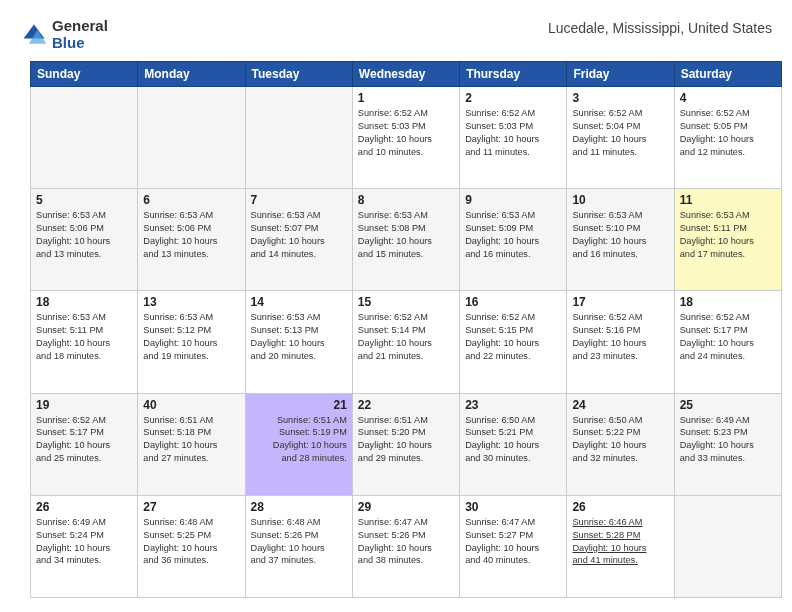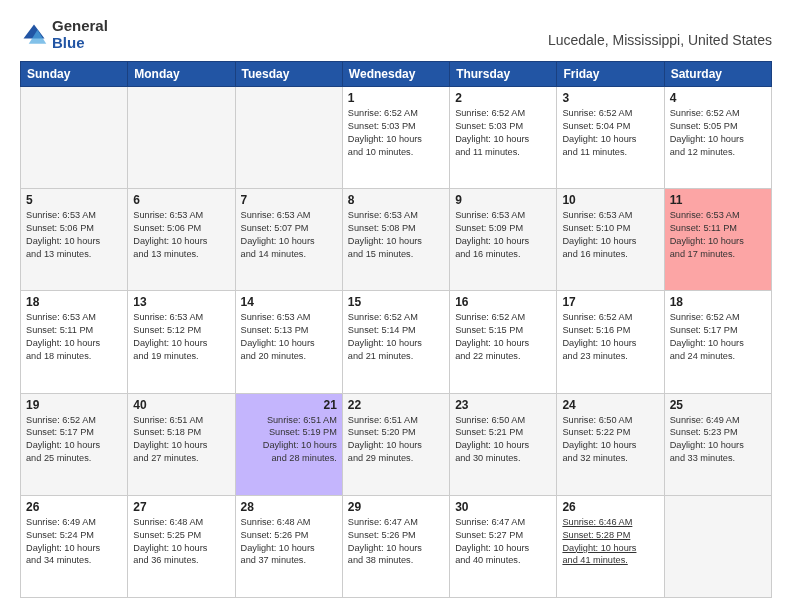--- a/index.html
+++ b/index.html
@@ -52,26 +52,27 @@
     }
     .calendar-title {
       font-size: 32px;
       font-weight: bold;
       color: #222;
       line-height: 1.1;
     }
     .calendar-subtitle {
       font-size: 14px;
       color: #444;
-      margin-top: 14px;
+      margin-top: 2px;
     }
     .calendar-table {
       width: 100%;
       border-collapse: collapse;
       flex: 1;
+      margin-left: 10px;
     }
     .calendar-table th {
       background: #2255a4;
       color: #fff;
       font-size: 12px;
       font-weight: bold;
       padding: 5px 6px;
       text-align: left;
       border: 1px solid #1a4080;
     }
@@ -205,21 +206,21 @@
 Daylight: 10 hours
 and 16 minutes.</div>
           </td>
           <td style="background: rgb(245, 245, 245);">
             <span class="day-number">10</span>
             <div class="day-info" style="white-space: pre-line;">Sunrise: 6:53 AM
 Sunset: 5:10 PM
 Daylight: 10 hours
 and 16 minutes.</div>
           </td>
-          <td style="background: #fca5a5;">
+          <td style="background: #fef9c3;">
             <span class="day-number">11</span>
             <div class="day-info" style="white-space: pre-line;">Sunrise: 6:53 AM
 Sunset: 5:11 PM
 Daylight: 10 hours
 and 17 minutes.</div>
           </td>
         </tr>
         <tr>
           <td>
             <span class="day-number">18</span>

